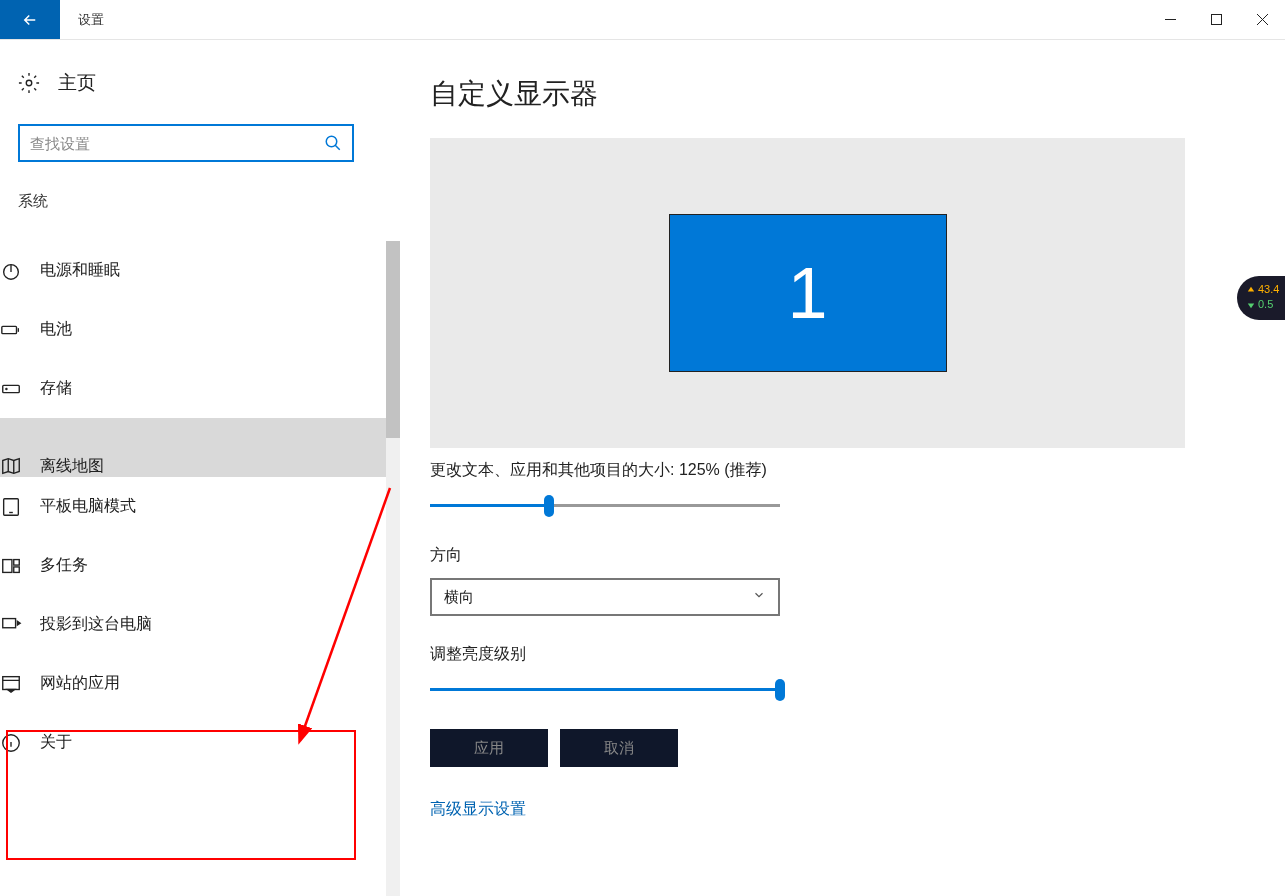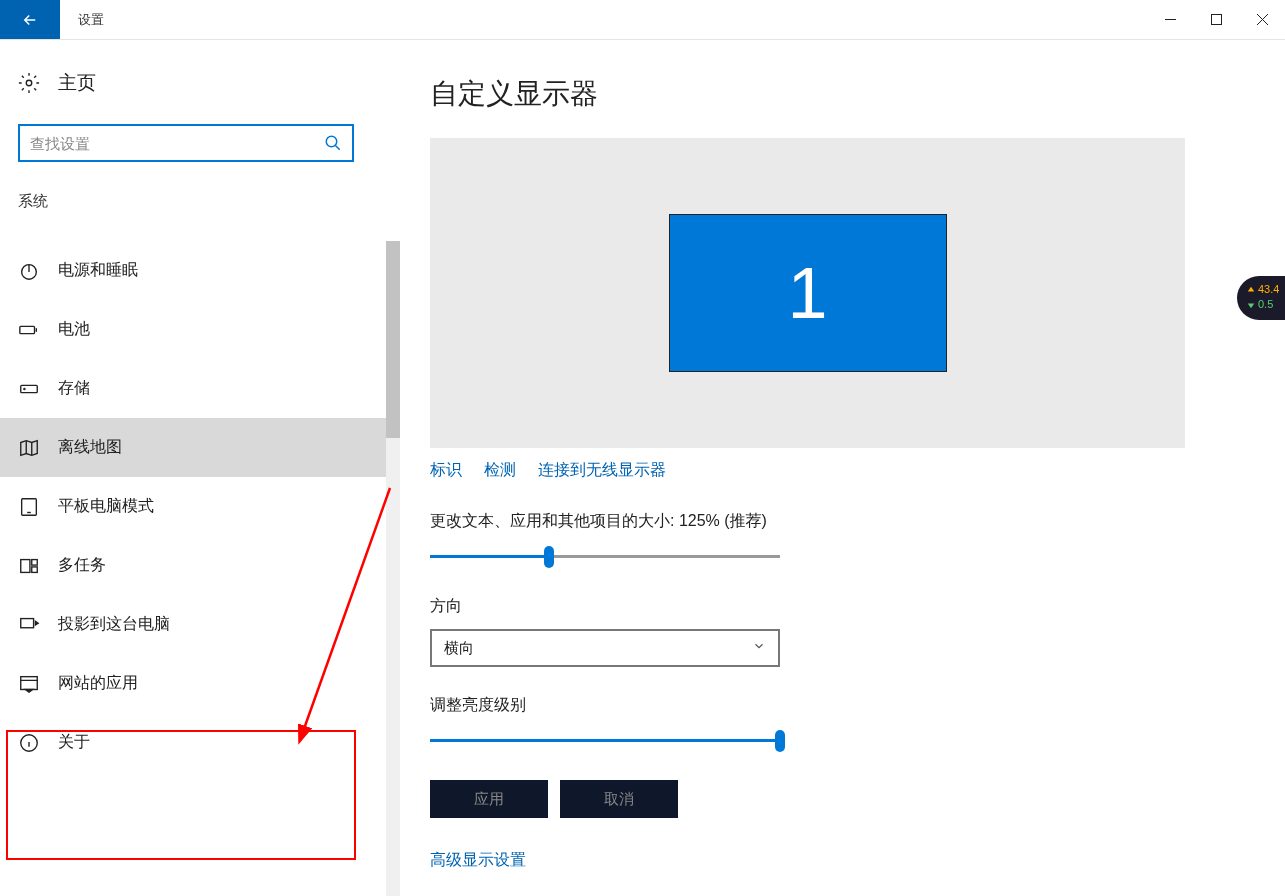--- a/index.html
+++ b/index.html
@@ -25,22 +25,22 @@
 .home-row .label { font-size: 19px; color: #222; }
 .search-wrap { margin-bottom: 30px; }
 .search-box { width: 336px; height: 38px; border: 2px solid #0078d7; display: flex; align-items: center; padding: 16px 10px; }
 .search-box input { flex: 1; border: none; outline: none; font-size: 15px; background: transparent; }
 .search-box input::placeholder { color: #888; }
 .search-icon { width: 18px; height: 18px; color: #0078d7; }
 .section-label { font-size: 15px; color: #333; margin-bottom: 12px; }
 
 .nav-scroll { flex: 1; overflow: hidden; position: relative; margin-top: 18px; }
 .nav-items { padding-right: 14px; }
-.nav-item { height: 59px; display: flex; align-items: center; padding-left: 18px; gap: 18px; cursor: pointer; }
-.nav-item.selected { background: #d9d9d9; }
+.nav-item { height: 59px; display: flex; align-items: center; gap: 18px; cursor: pointer; }
+.nav-item.selected { background: #d9d9d9; align-items: flex-end; }
 .nav-item .nav-icon { width: 22px; height: 22px; flex-shrink: 0; display: flex; align-items: center; justify-content: center; }
 .nav-item .nav-label { font-size: 16px; color: #222; }
 
 .scroll-track { position: absolute; right: 0; top: 0; width: 14px; height: 100%; background: #f0f0f0; }
 .scroll-thumb { position: absolute; right: 0; width: 14px; background: #c2c2c2; }
 
 
 .red-box { position: absolute; border: 2px solid #ff0000; pointer-events: none; }
 .arrow-svg { position: absolute; pointer-events: none; }
 
@@ -233,25 +233,20 @@
     </svg>
   </div>
 
   <div class="main">
     <h1 class="page-title">自定义显示器</h1>
 
     <div class="display-preview">
       <div class="monitor-box">1</div>
     </div>
 
-    <div class="display-links">
-      <a>标识</a>
-      <a>检测</a>
-      <a>连接到无线显示器</a>
-    </div>
 
     <div class="setting-label">更改文本、应用和其他项目的大小: 125% (推荐)</div>
     <div class="slider">
       <div class="slider-track"></div>
       <div class="slider-fill" id="scale-fill" style="width: 34%;"></div>
       <div class="slider-thumb" id="scale-thumb" style="left: 34%;"></div>
     </div>
 
     <div class="setting-label">方向</div>
     <div class="dropdown">

